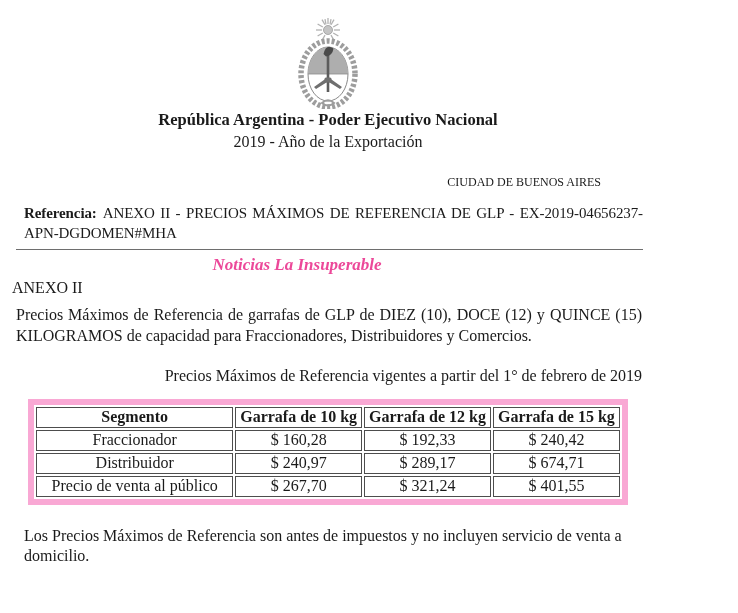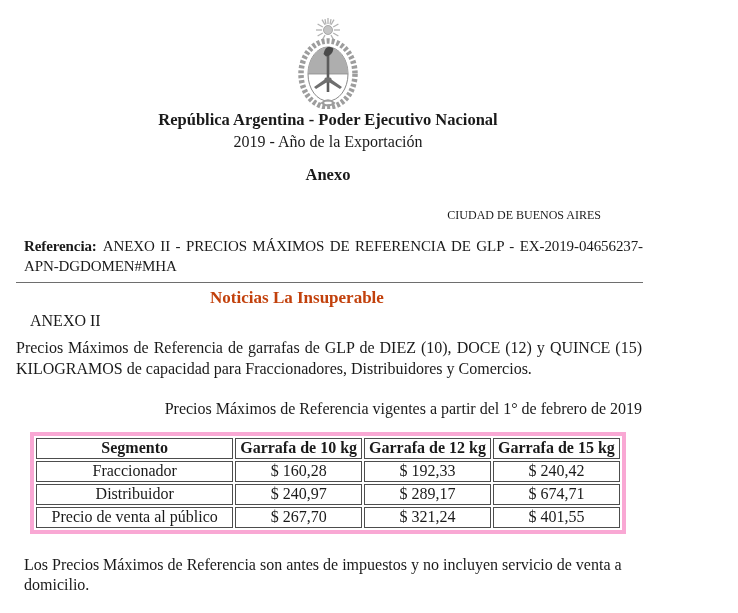--- a/index.html
+++ b/index.html
@@ -28,29 +28,29 @@
   .ref-par .lbl { font-weight:bold; margin-right:6px; }
   .rule {
     border:none; border-top:1px solid #6e6e6e;
     margin:6px 13px 0 16px;
   }
   .watermark {
     text-align:center; padding-right:62px;
     font-weight:bold; font-size:17px; line-height:21px;
     margin-top:4px;
   }
-  .annex-heading { padding-left:30px; font-size:16px; line-height:20px; margin-top:3px; }
+  .annex-heading { padding-left:12px; font-size:16px; line-height:20px; margin-top:3px; }
   .para { padding:0 14px 0 24px; font-size:16px; line-height:20.5px;text-align:right; }
   .para.justify { text-align:justify; }
   .p1 { margin-top:7px;padding-left:16px; }
   .p2 { margin-top:20px; }
   table.prices {
     border-collapse:separate; border-spacing:2px;
     margin:12px auto 4px;
-    border:4px solid #f9a8d4;
+    border:6px solid #f9a8d4;
     table-layout:fixed;
   }
   table.prices th, table.prices td {
     border:1px solid #4d4d4d;
     text-align:center; vertical-align:middle;
     font-size:16px; height:19px; padding:0 4px;
     background:#ffffff; overflow:hidden; white-space:nowrap;
   }
   table.prices th { font-weight:bold; }
   col.c-seg { width:197px; }
@@ -97,32 +97,31 @@
 
       <path d="M 28 70 L 40 61.5 L 44 61.5 L 56 70 L 54 72 L 42 64.5 L 30 72 Z" fill="#6f6f6f"></path>
       <rect x="38.5" y="60.5" width="7" height="5" rx="1.5" fill="#6f6f6f"></rect>
 
       <path d="M 36 86 Q 42 80.5 48 86 Q 42 91 36 86 Z" fill="none" stroke="#9d9d9d" stroke-width="2"></path>
     </svg>
   </div>
 
   <div class="org-line center">República Argentina - Poder Ejecutivo Nacional</div>
   <div class="year-line center">2019 - Año de la Exportación</div>
-  <div class="doc-type center">Anexo</div>
 
 
   <div class="city-line">CIUDAD DE BUENOS AIRES</div>
 
   <div class="ref-par">
     <span class="lbl">Referencia:</span><span>ANEXO II - PRECIOS MÁXIMOS DE REFERENCIA DE GLP - EX-2019-04656237-APN-DGDOMEN#MHA</span>
   </div>
 
   <hr class="rule">
 
-  <div class="watermark" style="color: #c2410c;">Noticias La Insuperable</div>
+  <div class="watermark" style="color: #ec4899; font-style: italic;">Noticias La Insuperable</div>
 
   <div class="annex-heading">ANEXO II</div>
 
   <div class="para justify p1">Precios Máximos de Referencia de garrafas de GLP de DIEZ (10), DOCE (12) y QUINCE (15) KILOGRAMOS de capacidad para Fraccionadores, Distribuidores y Comercios.</div>
 
   <div class="para p2">Precios Máximos de Referencia vigentes a partir del 1° de febrero de 2019</div>
 
   <table class="prices">
     <colgroup>
       <col class="c-seg">

